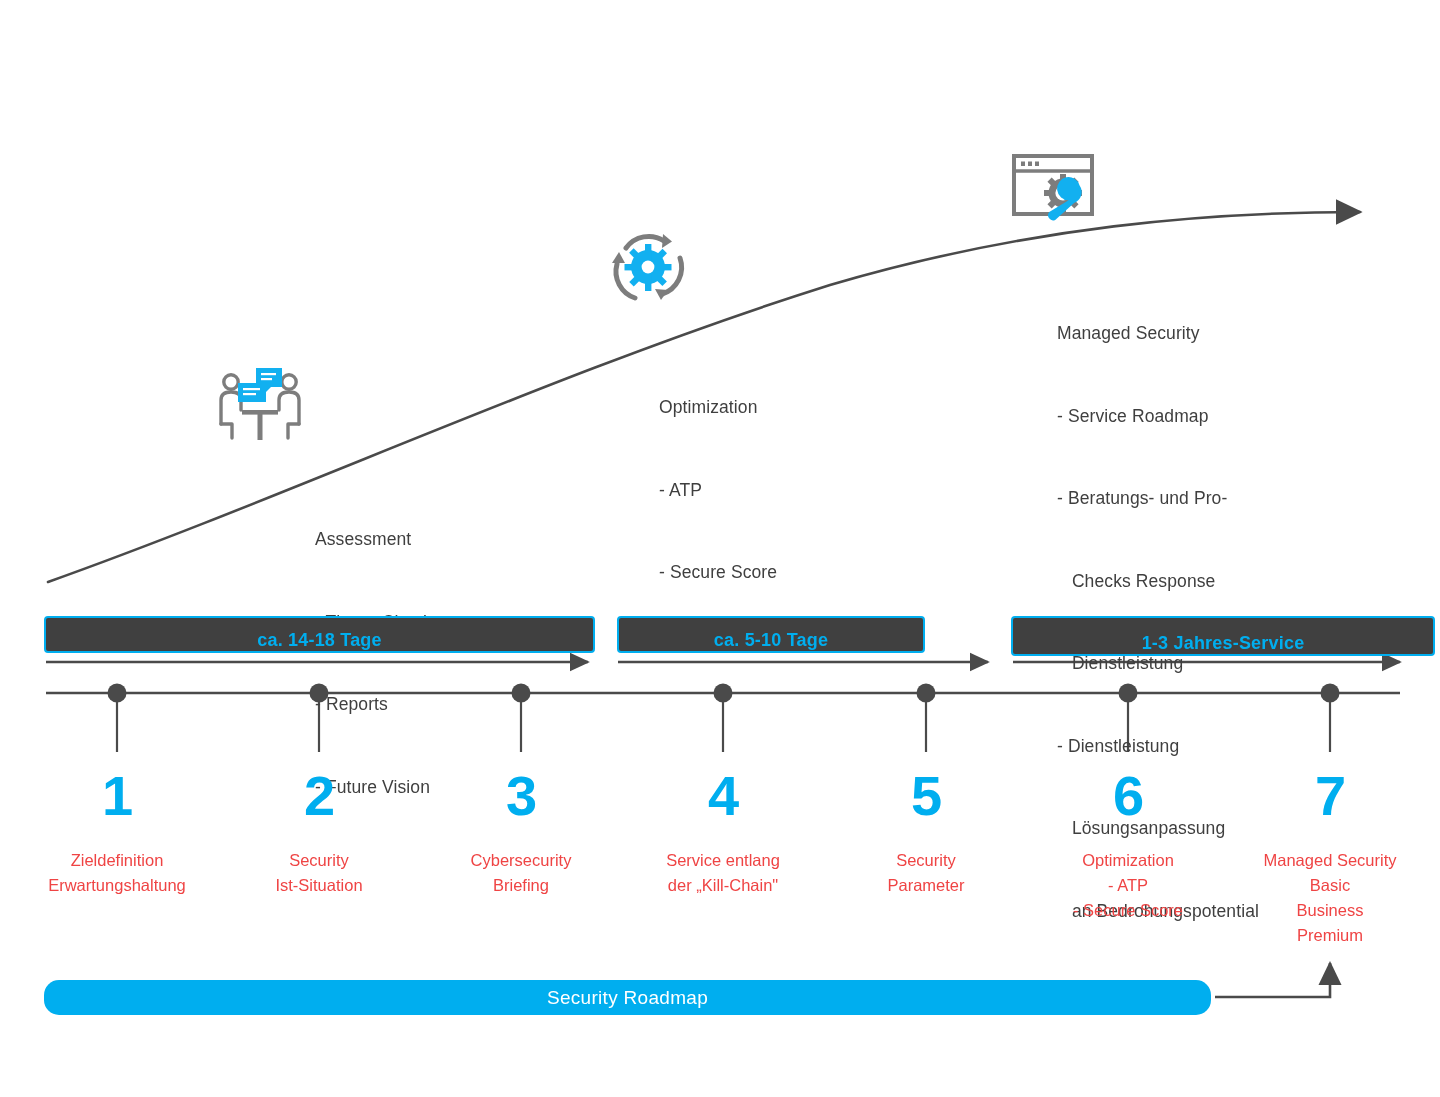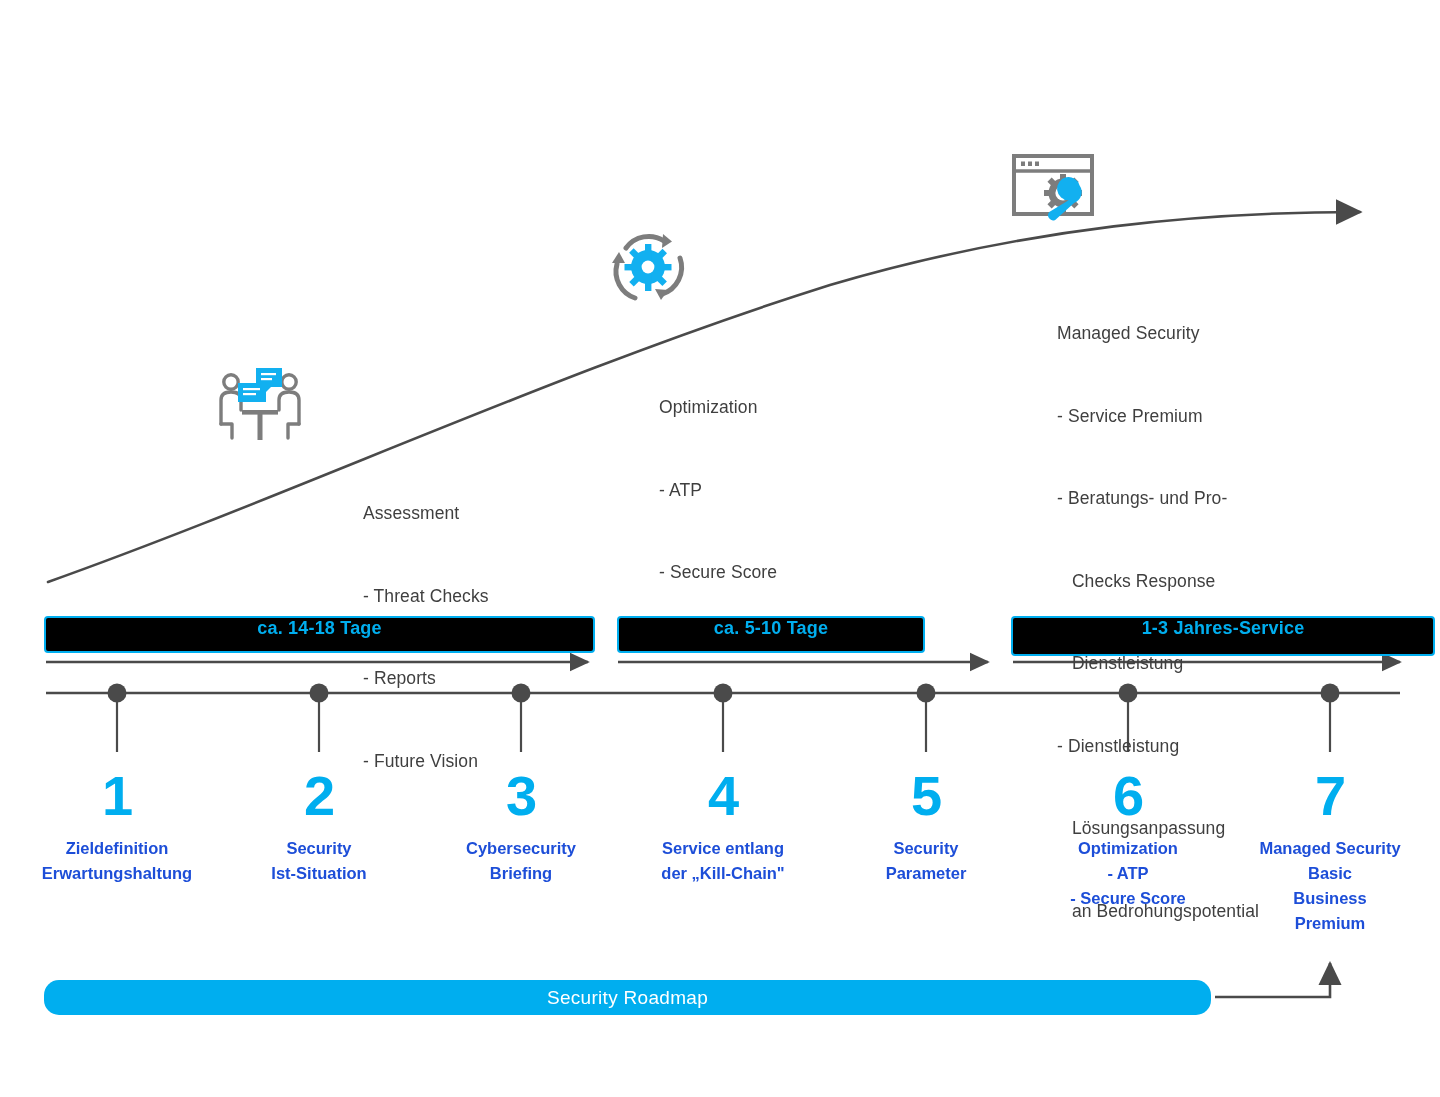--- a/index.html
+++ b/index.html
@@ -35,48 +35,48 @@
   .callout .c-title { display: block; }
   .callout .c-item  { display: block; }
 
   .icon-wrap { position: absolute; }
 
   
   .phase-box {
     position: absolute;
     border: 2.2px solid #00AEEF;
     border-radius: 4px;
-    background: #000000;
+    background: #404040;
     display: flex;
-    align-items: flex-start;
+    align-items: flex-end;
     justify-content: center;
     color: #00AEEF;
     font-size: 18px;
     font-weight: 700;
     letter-spacing: 0.2px;
   }
 
   
   .step {
     position: absolute;
     text-align: center;
   }
   .step-num {
     color: #00AEEF;
     font-size: 56px;
     font-weight: 700;
     line-height: 56px;
     letter-spacing: -1px;
   }
   .step-label {
-    margin-top: 12px;
+    margin-top: 24px;
     font-size: 16.5px;
     line-height: 25px;
-    color: #1d4ed8;
-    font-weight: 700;
+    color: #ef4444;
+    font-weight: 400;
     white-space: pre;
   }
 
   
   .roadmap-bar {
     position: absolute;
     background: #00AEEF;
     border-radius: 15px;
     display: flex;
     align-items: center;
@@ -198,36 +198,36 @@
       <circle cx="53" cy="41" r="7.6" fill="#ffffff"></circle>
 
       <g fill="#12B0F0">
         <path d="M80,45 a12.5 12.5 0 1 0 -11.5 16 L47,74 a5.5 5.5 0 0 0 6.5,8.5 L74,64 A12.5 12.5 0 0 0 80,45 Z
                  M70,48 l-8,4 1,9 8,-4 Z" transform="translate(-4,-8) scale(0.92)"></path>
       </g>
       <path d="M74,40 l-10,-2 -3,9 9,4 z" fill="#ffffff" opacity="0"></path>
     </svg>
   </div>
 
-  <div class="callout" style="left:315px; top:445px;margin-left:48px;">
+  <div class="callout" style="left:315px; top:471px;">
     <span class="c-title">Assessment</span>
     <span class="c-item">- Threat Checks</span>
     <span class="c-item">- Reports</span>
     <span class="c-item">- Future Vision</span>
   </div>
 
   <div class="callout" style="left:659px; top:339px;">
     <span class="c-title">Optimization</span>
     <span class="c-item">- ATP</span>
     <span class="c-item">- Secure Score</span>
   </div>
 
   <div class="callout" style="left:1057px; top:265px;">
     <span class="c-title">Managed Security</span>
-    <span class="c-item">- Service Premium</span>
+    <span class="c-item">- Service Roadmap</span>
     <span class="c-item">- Beratungs- und Pro-</span>
     <span class="c-item">   Checks Response</span>
     <span class="c-item">   Dienstleistung</span>
     <span class="c-item">- Dienstleistung</span>
     <span class="c-item">   Lösungsanpassung</span>
     <span class="c-item">   an Bedrohungspotential</span>
   </div>
 
   <div class="phase-box" style="left:44px; top:616px; width:551px; height:37px;">
     <span>ca. 14-18 Tage</span>

